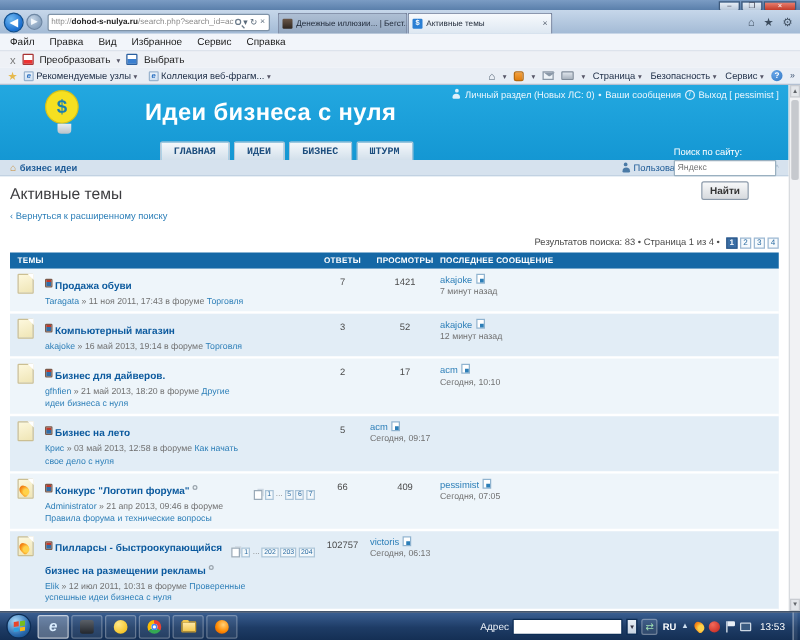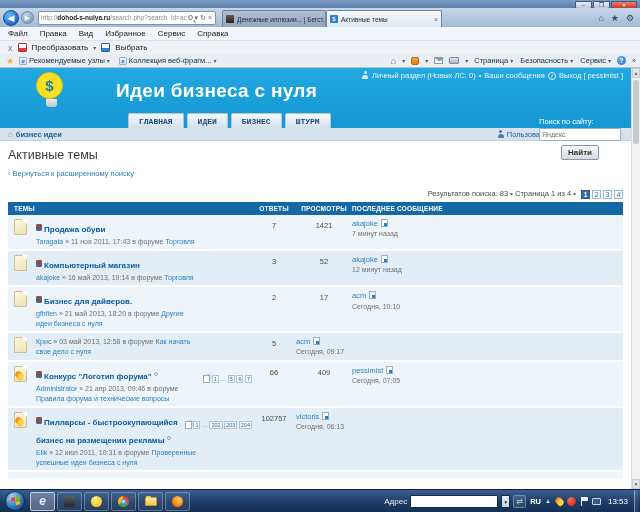--- a/index.html
+++ b/index.html
@@ -429,20 +429,23 @@
           <div class="creplies">2</div>
           <div class="cviews">17</div>
           <div class="clast">
             <div><a>acm</a><span class="lpicon"></span></div>
             <div class="ltime">Сегодня, 10:10</div>
           </div>
         </div>
         <div class="topic even">
           <div><span class="picon"></span></div>
           <div class="ctitle">
+            <div class="tline">
+              <span class="gicon"></span><a class="ttitle">Бизнес на лето</a>
+            </div>
             <div class="tmeta">
               <a>Крис</a>
               <span>» 03 май 2013, 12:58 в форуме</span>
               <a>Как начать свое дело с нуля</a>
             </div>
 
           </div>
           <div class="creplies">5</div>
           <div class="clast">
             <div><a>acm</a><span class="lpicon"></span></div>

